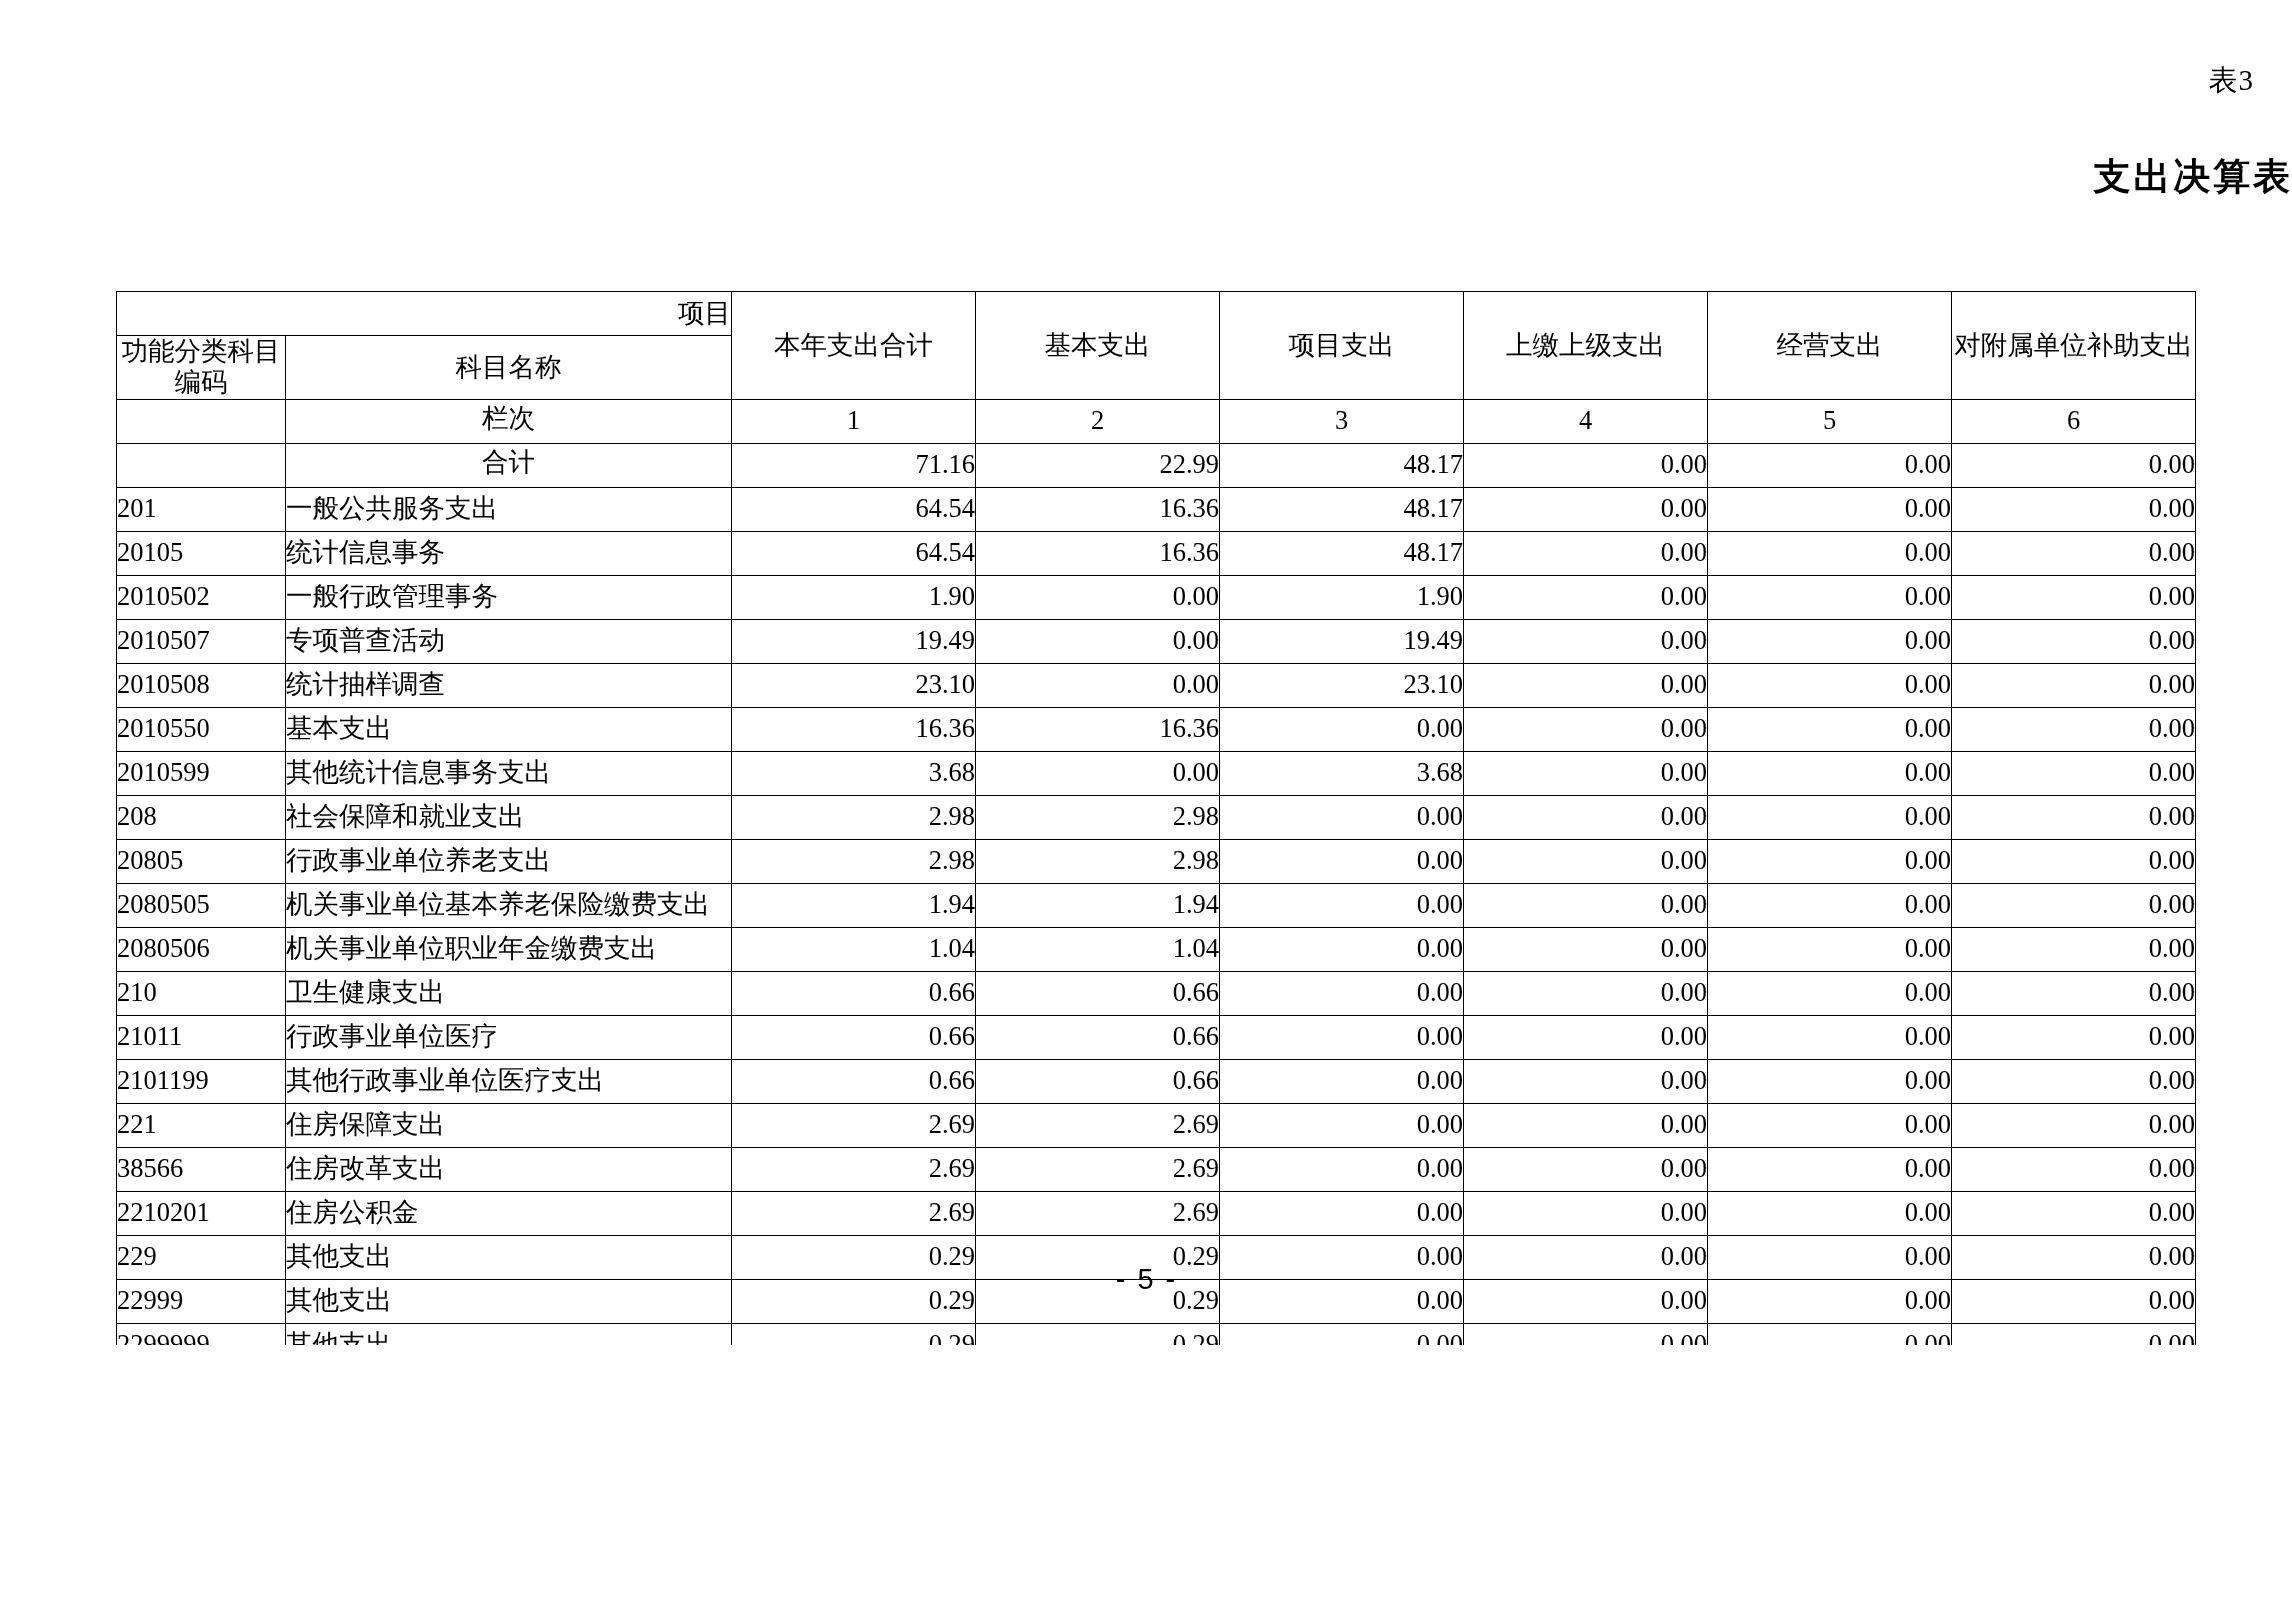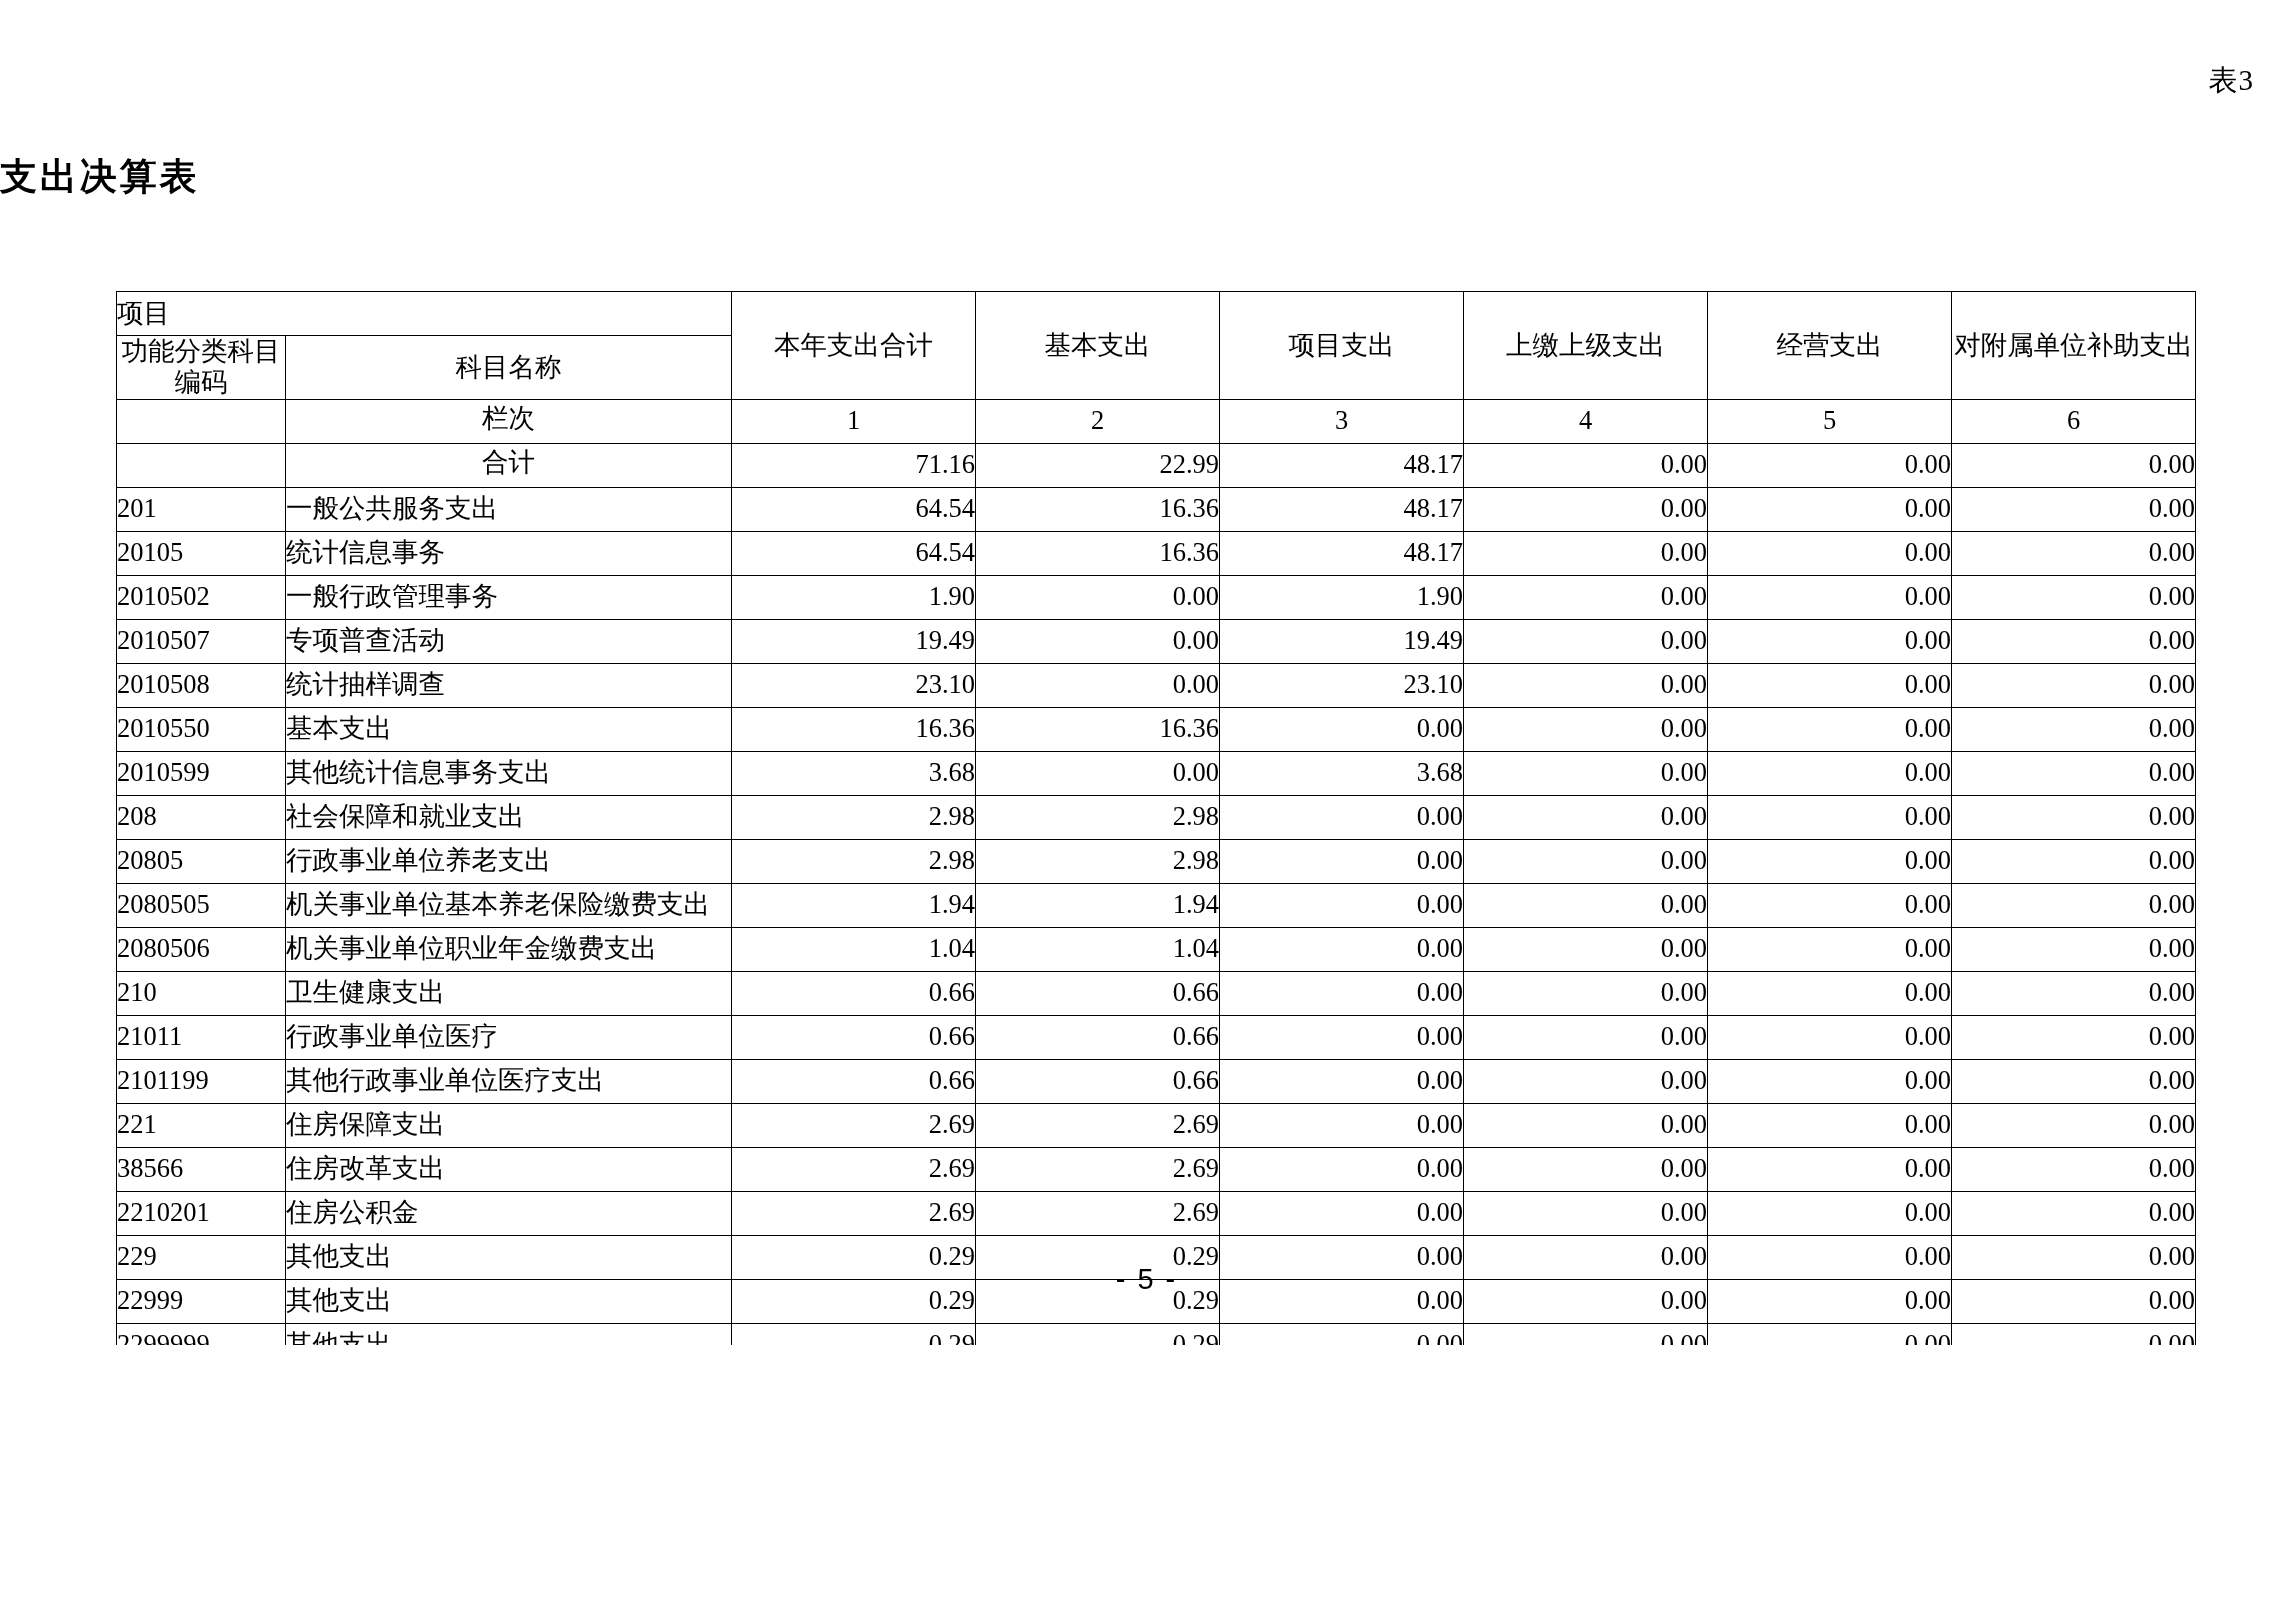--- a/index.html
+++ b/index.html
@@ -24,21 +24,21 @@
     top: 61px;
     right: 39px;
     font-size: 29px;
     letter-spacing: 1px;
   }
   .doc-title {
     position: absolute;
     top: 152px;
     left: 0;
     width: 100%;
-    text-align: left;
+    text-align: right;
     font-size: 37px;
     font-weight: bold;
     letter-spacing: 2.9px;
   }
   .meta-row {
     position: absolute;
     top: 247px;
     left: 113px;
     right: 74px;
     display: flex;
@@ -62,21 +62,21 @@
   table.fin th, table.fin td {
     border: 1.6px solid #000000;
     font-weight: normal;
     font-size: 26.5px;
     padding: 0;
     height: 43px;
     line-height: 1.18;
     vertical-align: middle;
   }
   th.h-group {
-    text-align: left;
+    text-align: right;
     height: 49px;
     margin-left: 20px;
   }
   th.h-sub {
     text-align: center;
     height: 94px;
     padding: 2px 5.9px;
   }
   th.h-code {
     line-height: 1.35;

